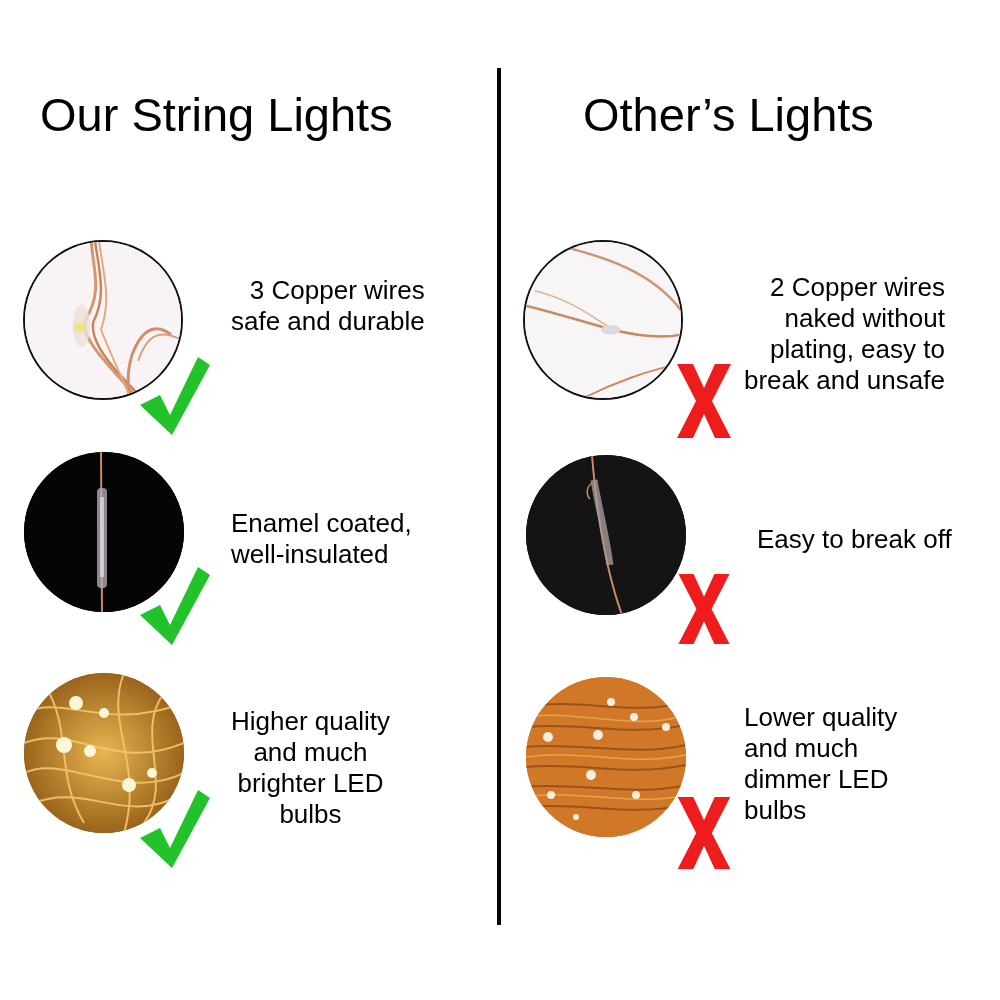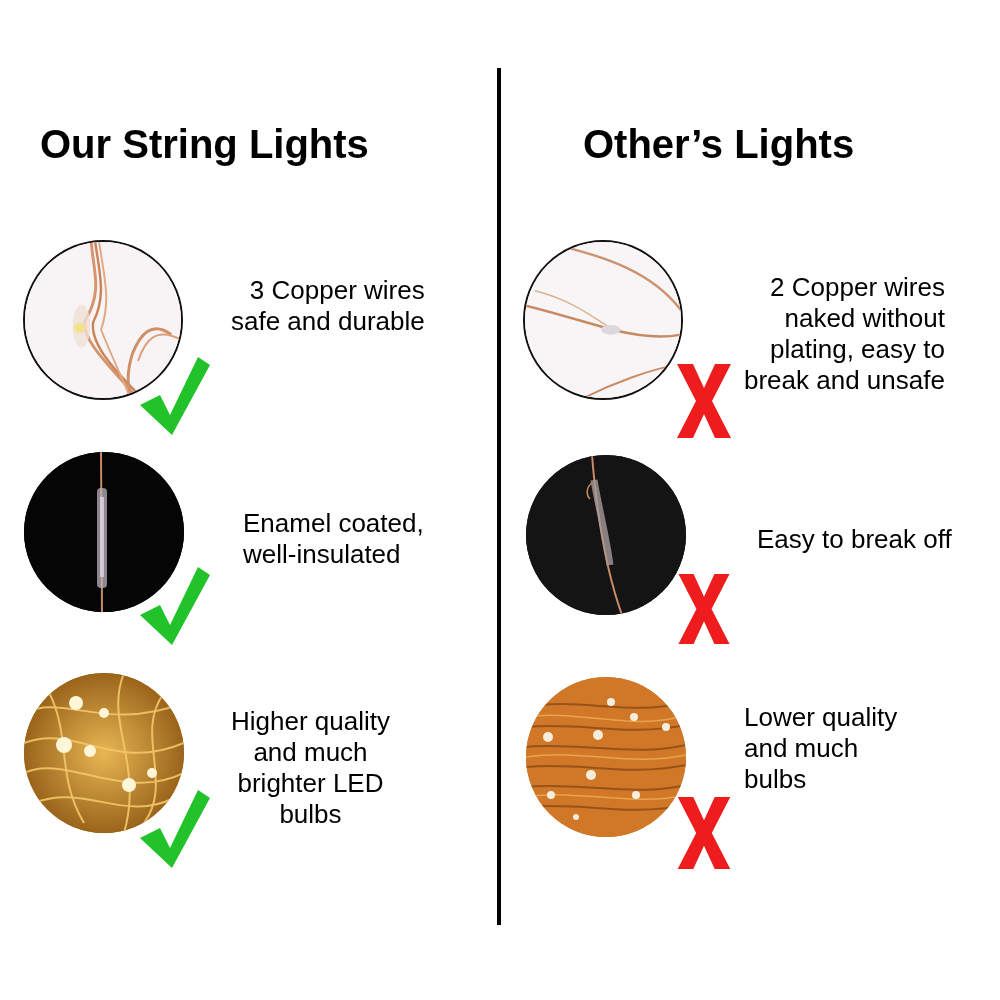--- a/index.html
+++ b/index.html
@@ -1,18 +1,18 @@
 <!DOCTYPE html>
 <html><head>
 <meta charset="utf-8">
 <style>
   html,body{margin:0;padding:0;background:#fff;}
   body{width:1000px;height:1000px;position:relative;overflow:hidden;font-family:"Liberation Sans",sans-serif;color:#000;}
   .divider{position:absolute;left:497px;top:68px;width:4px;height:857px;background:#000;}
-  .heading{position:absolute;top:113px;font-weight:bold;font-size:40px;line-height:62px;white-space:nowrap;}
+  .heading{position:absolute;top:84px;font-weight:normal;font-size:47px;line-height:62px;white-space:nowrap;}
   .heading.left{left:40px;}
   .heading.right{left:583px;}
   .circle{position:absolute;width:160px;height:160px;border-radius:50%;overflow:hidden;}
   .circle svg{width:100%;height:100%;display:block;}
   .desc{position:absolute;font-size:26px;line-height:31px;white-space:nowrap;}
   .desc span{display:block;}
   .mark{position:absolute;}
 </style>
 </head>
 <body>
@@ -48,21 +48,21 @@
 
   <div>
     <div class="circle" style="left:24px;top:452px;background:#000;">
       <svg viewBox="0 0 160 160">
         <rect width="160" height="160" fill="#050505"></rect>
         <path d="M77 0 L78 160" stroke="#c98a66" stroke-width="2" fill="none"></path>
         <rect x="73" y="36" width="10" height="100" rx="4" fill="#b9b3bb" opacity="0.75"></rect>
         <rect x="76" y="45" width="4" height="80" fill="#dcd6e2" opacity="0.8"></rect>
       </svg>
     </div>
-    <div class="desc" style="left:231px;top:508px;margin-left:12px;">
+    <div class="desc" style="left:231px;top:508px;">
       <span>Enamel coated,</span>
       <span>well-insulated</span>
     </div>
     <svg class="mark" style="left:138px;top:565px;" width="74" height="82" viewBox="0 0 74 82">
       <path d="M2 50 L22 40 L32 60 L60 2 L72 10 L34 80 Z" fill="#22c32a"></path>
     </svg>
   </div>
 
   <div>
     <div class="circle" style="left:24px;top:673px;background:#b07320;">
@@ -169,20 +169,21 @@
             <circle cx="65" cy="98" r="5"></circle>
           <circle cx="25" cy="118" r="4"></circle>
             <circle cx="110" cy="118" r="4"></circle>
             <circle cx="50" cy="140" r="3"></circle>
         </g>
       </svg>
     </div>
     <div class="desc" style="left:744px;top:702px;">
       <span>Lower quality</span>
       <span>and much</span>
+      <span>dimmer LED</span>
       <span>bulbs</span>
     </div>
     <svg class="mark" style="left:677px;top:797px;" width="54" height="72" viewBox="0 0 54 74">
       <path d="M0 0 H16 L27 24 L38 0 H54 L35 37 L54 74 H38 L27 50 L16 74 H0 L19 37 Z" fill="#ee1c1c"></path>
     </svg>
   </div>
 
 </div>
 
 </body></html>

